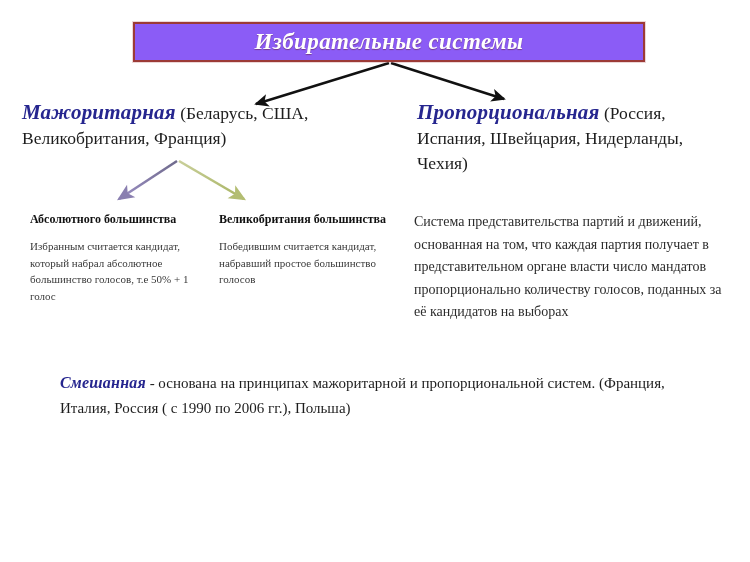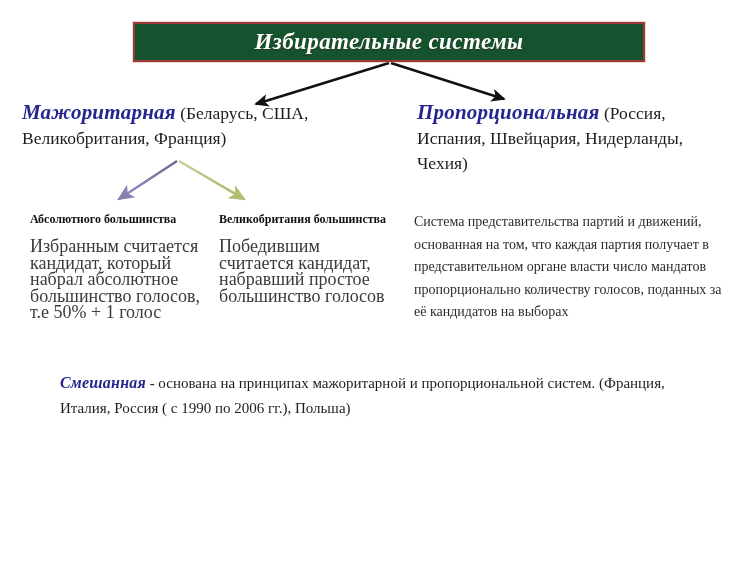--- a/index.html
+++ b/index.html
@@ -35,21 +35,21 @@
     pointer-events: none;
   }
 
   
   #title-box {
     position: absolute;
     left: 133px;
     top: 22px;
     width: 512px;
     height: 40px;
-    background: #14532d;
+    background: #8b5cf6;
     border: 2px solid #9c3a37;
     box-shadow: 0 0 0 1px rgba(200,140,140,0.35);
     display: flex;
     align-items: center;
     justify-content: center;
     box-sizing: border-box;
   }
   #title-text {
     color: #ffffff;
     font-weight: bold;
@@ -83,21 +83,21 @@
   
   .subcard { position: absolute; }
   .subcard-title {
     font-weight: bold;
     font-size: 12px;
     line-height: 19px;
     color: #111111;
     margin: 0 0 9px 0;
   }
   .subcard-body {
-    font-size: 18px;
+    font-size: 11px;
     line-height: 16.6px;
     color: #3a3a3a;
     margin: 0;
   }
 
   #sub-absolute { left: 30px;  top: 210px; width: 175px; }
   #sub-relative { left: 219px; top: 210px; width: 180px; }
 
   
   #prop-desc {

